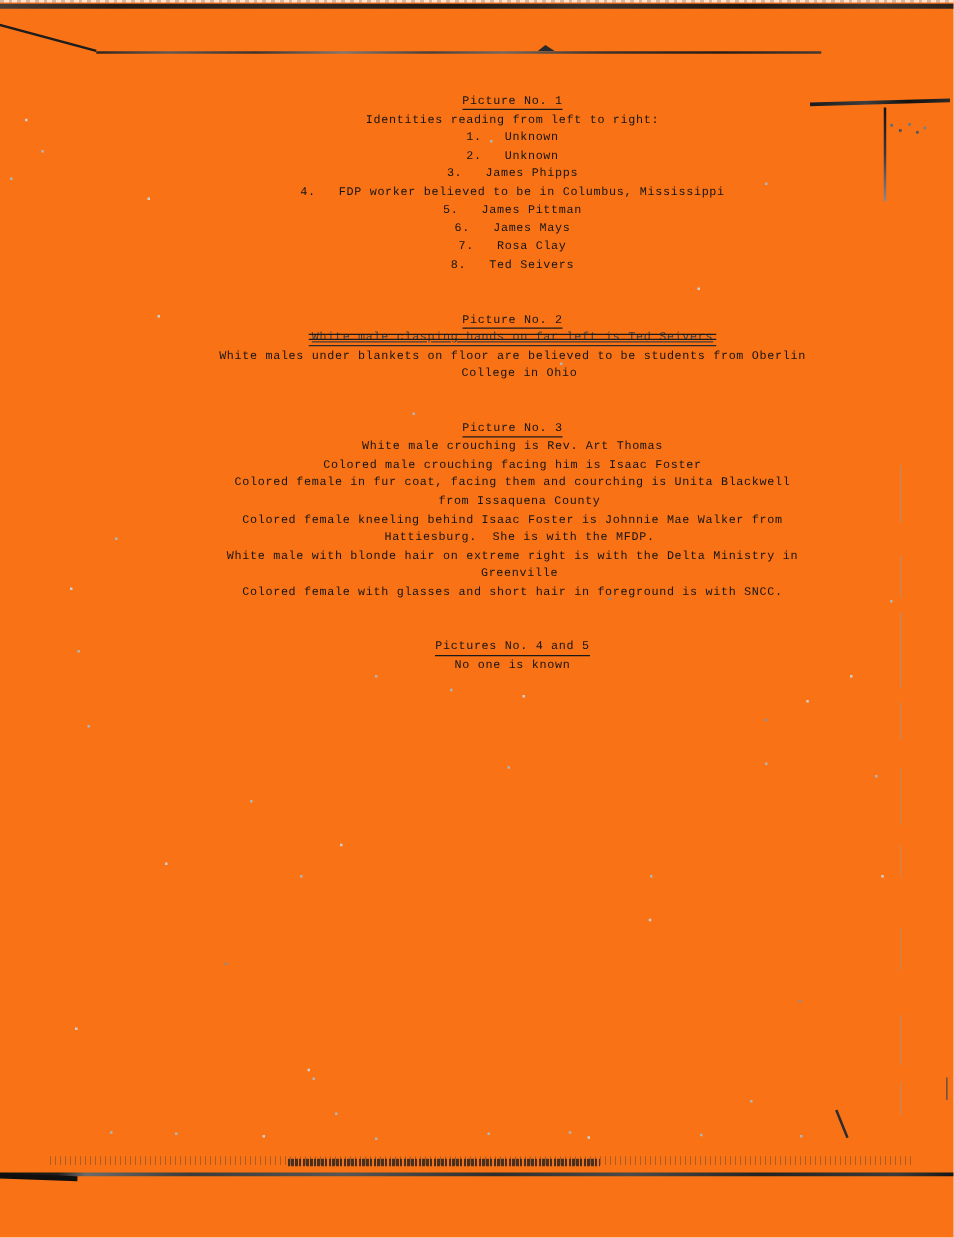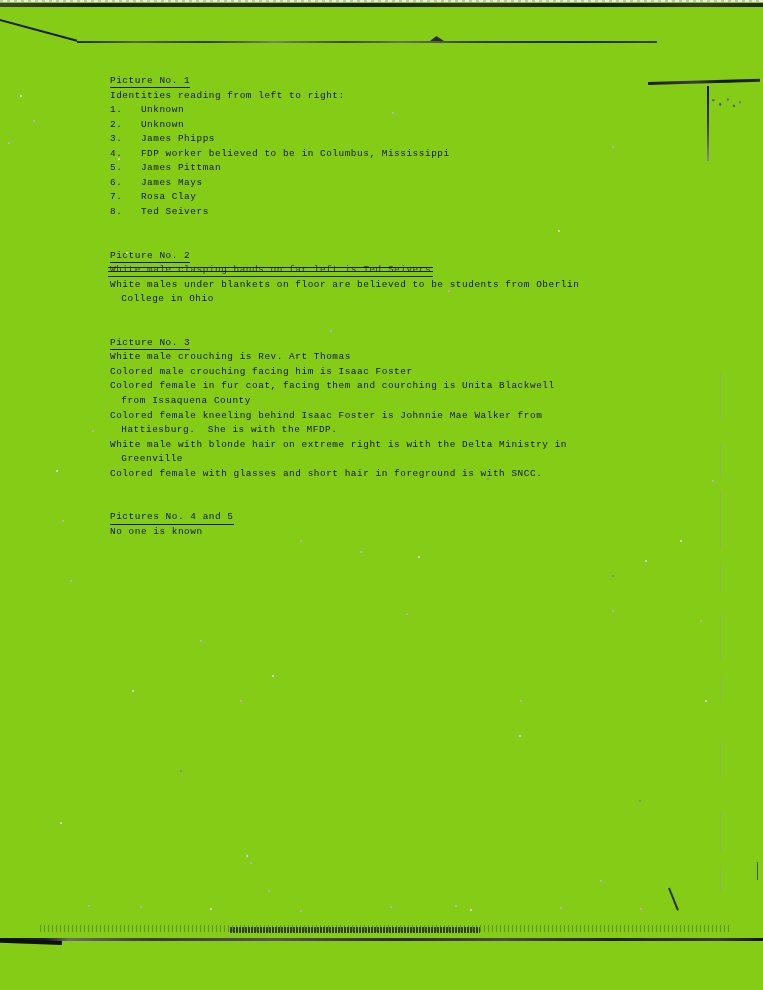--- a/index.html
+++ b/index.html
@@ -5,23 +5,24 @@
 <style>
   html, body {
     margin: 0;
     padding: 0;
     background: #ffffff;
   }
   #page {
     position: relative;
     width: 763px;
     height: 990px;
-    background: #84cc16;
+    background: #f97316;
     overflow: hidden;
     font-family: "Liberation Mono", "DejaVu Sans Mono", monospace;
+    text-align: center;
   }
 
   
   .scan-top-band {
     position: absolute;
     left: 0; top: 3px;
     width: 763px; height: 4px;
     background: linear-gradient(90deg,
        #3a3a3a 0%, #141414 12%, #242424 30%, #101010 48%,
        #2e2e2e 62%, #0d0d0d 78%, #303030 92%, #1a1a1a 100%);
@@ -171,20 +172,21 @@
   .heading {
     display: inline-block;
     border-bottom: 1px solid #1a1a1a;
     padding-bottom: 0px;
     line-height: 13.2px;
   }
   .struck {
     position: relative;
     display: inline-block;
     color: #3c3c3c;
+    text-decoration: underline;
   }
   .struck::before,
   .struck::after {
     content: "";
     position: absolute;
     left: -2px;
     right: -2px;
     height: 1px;
     background: #1a1a1a;
   }

